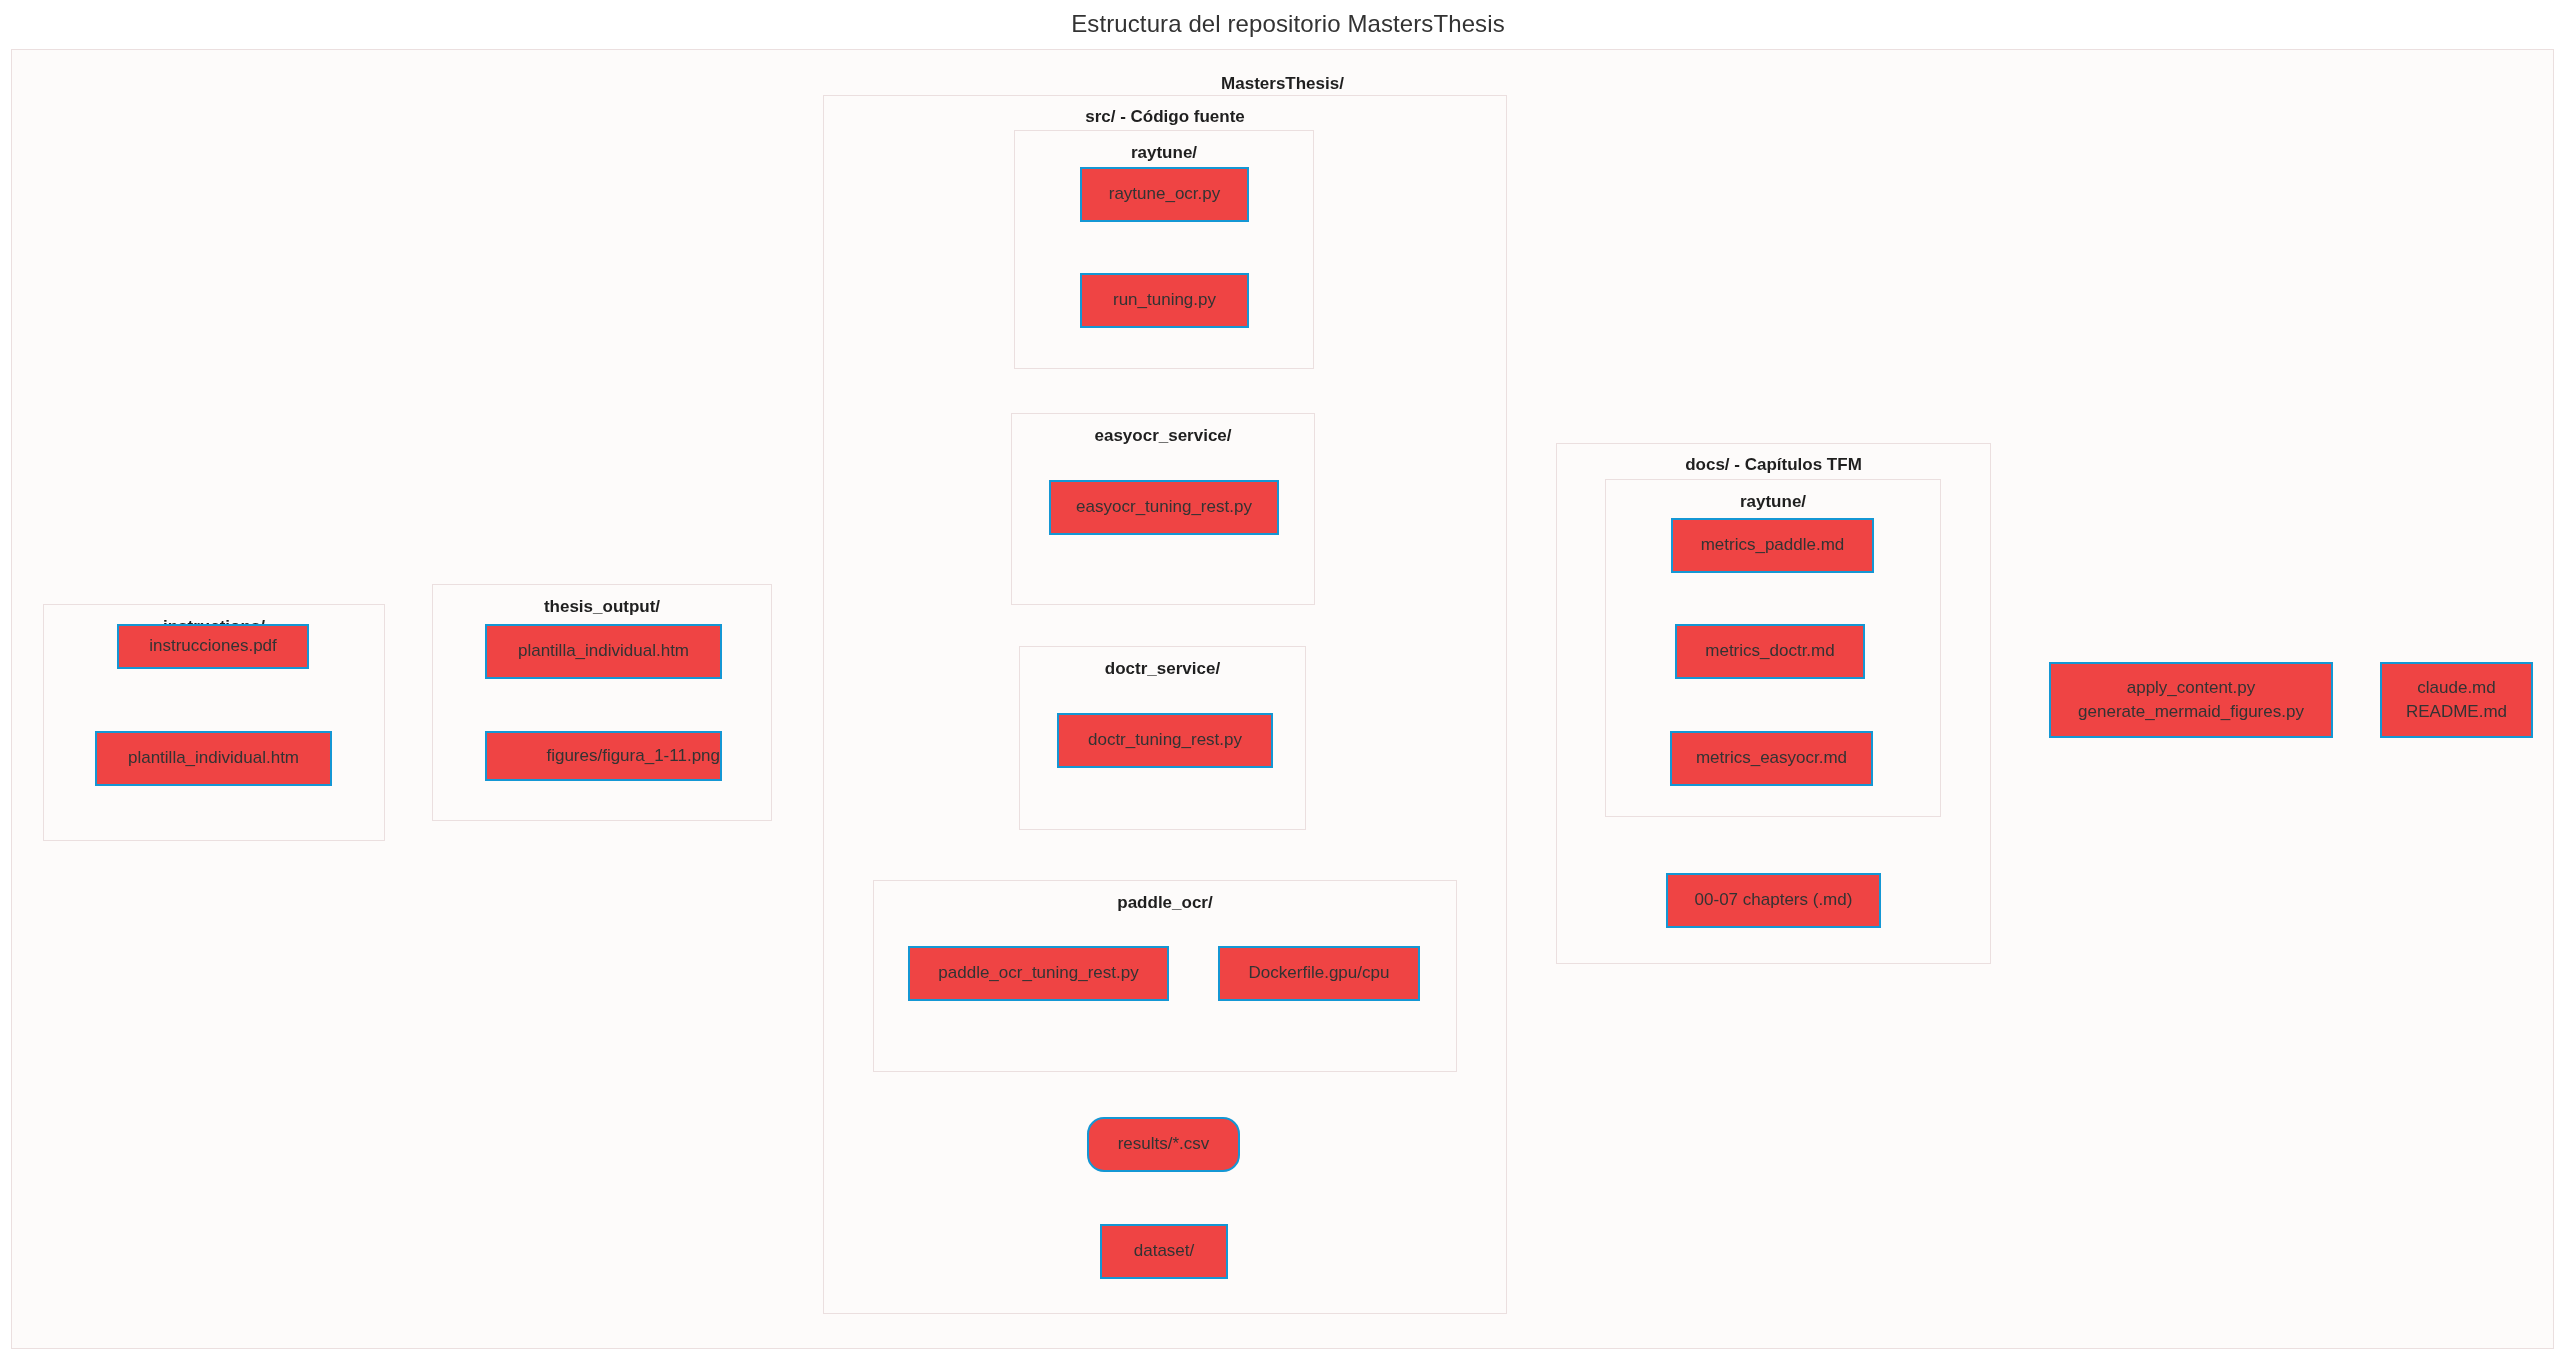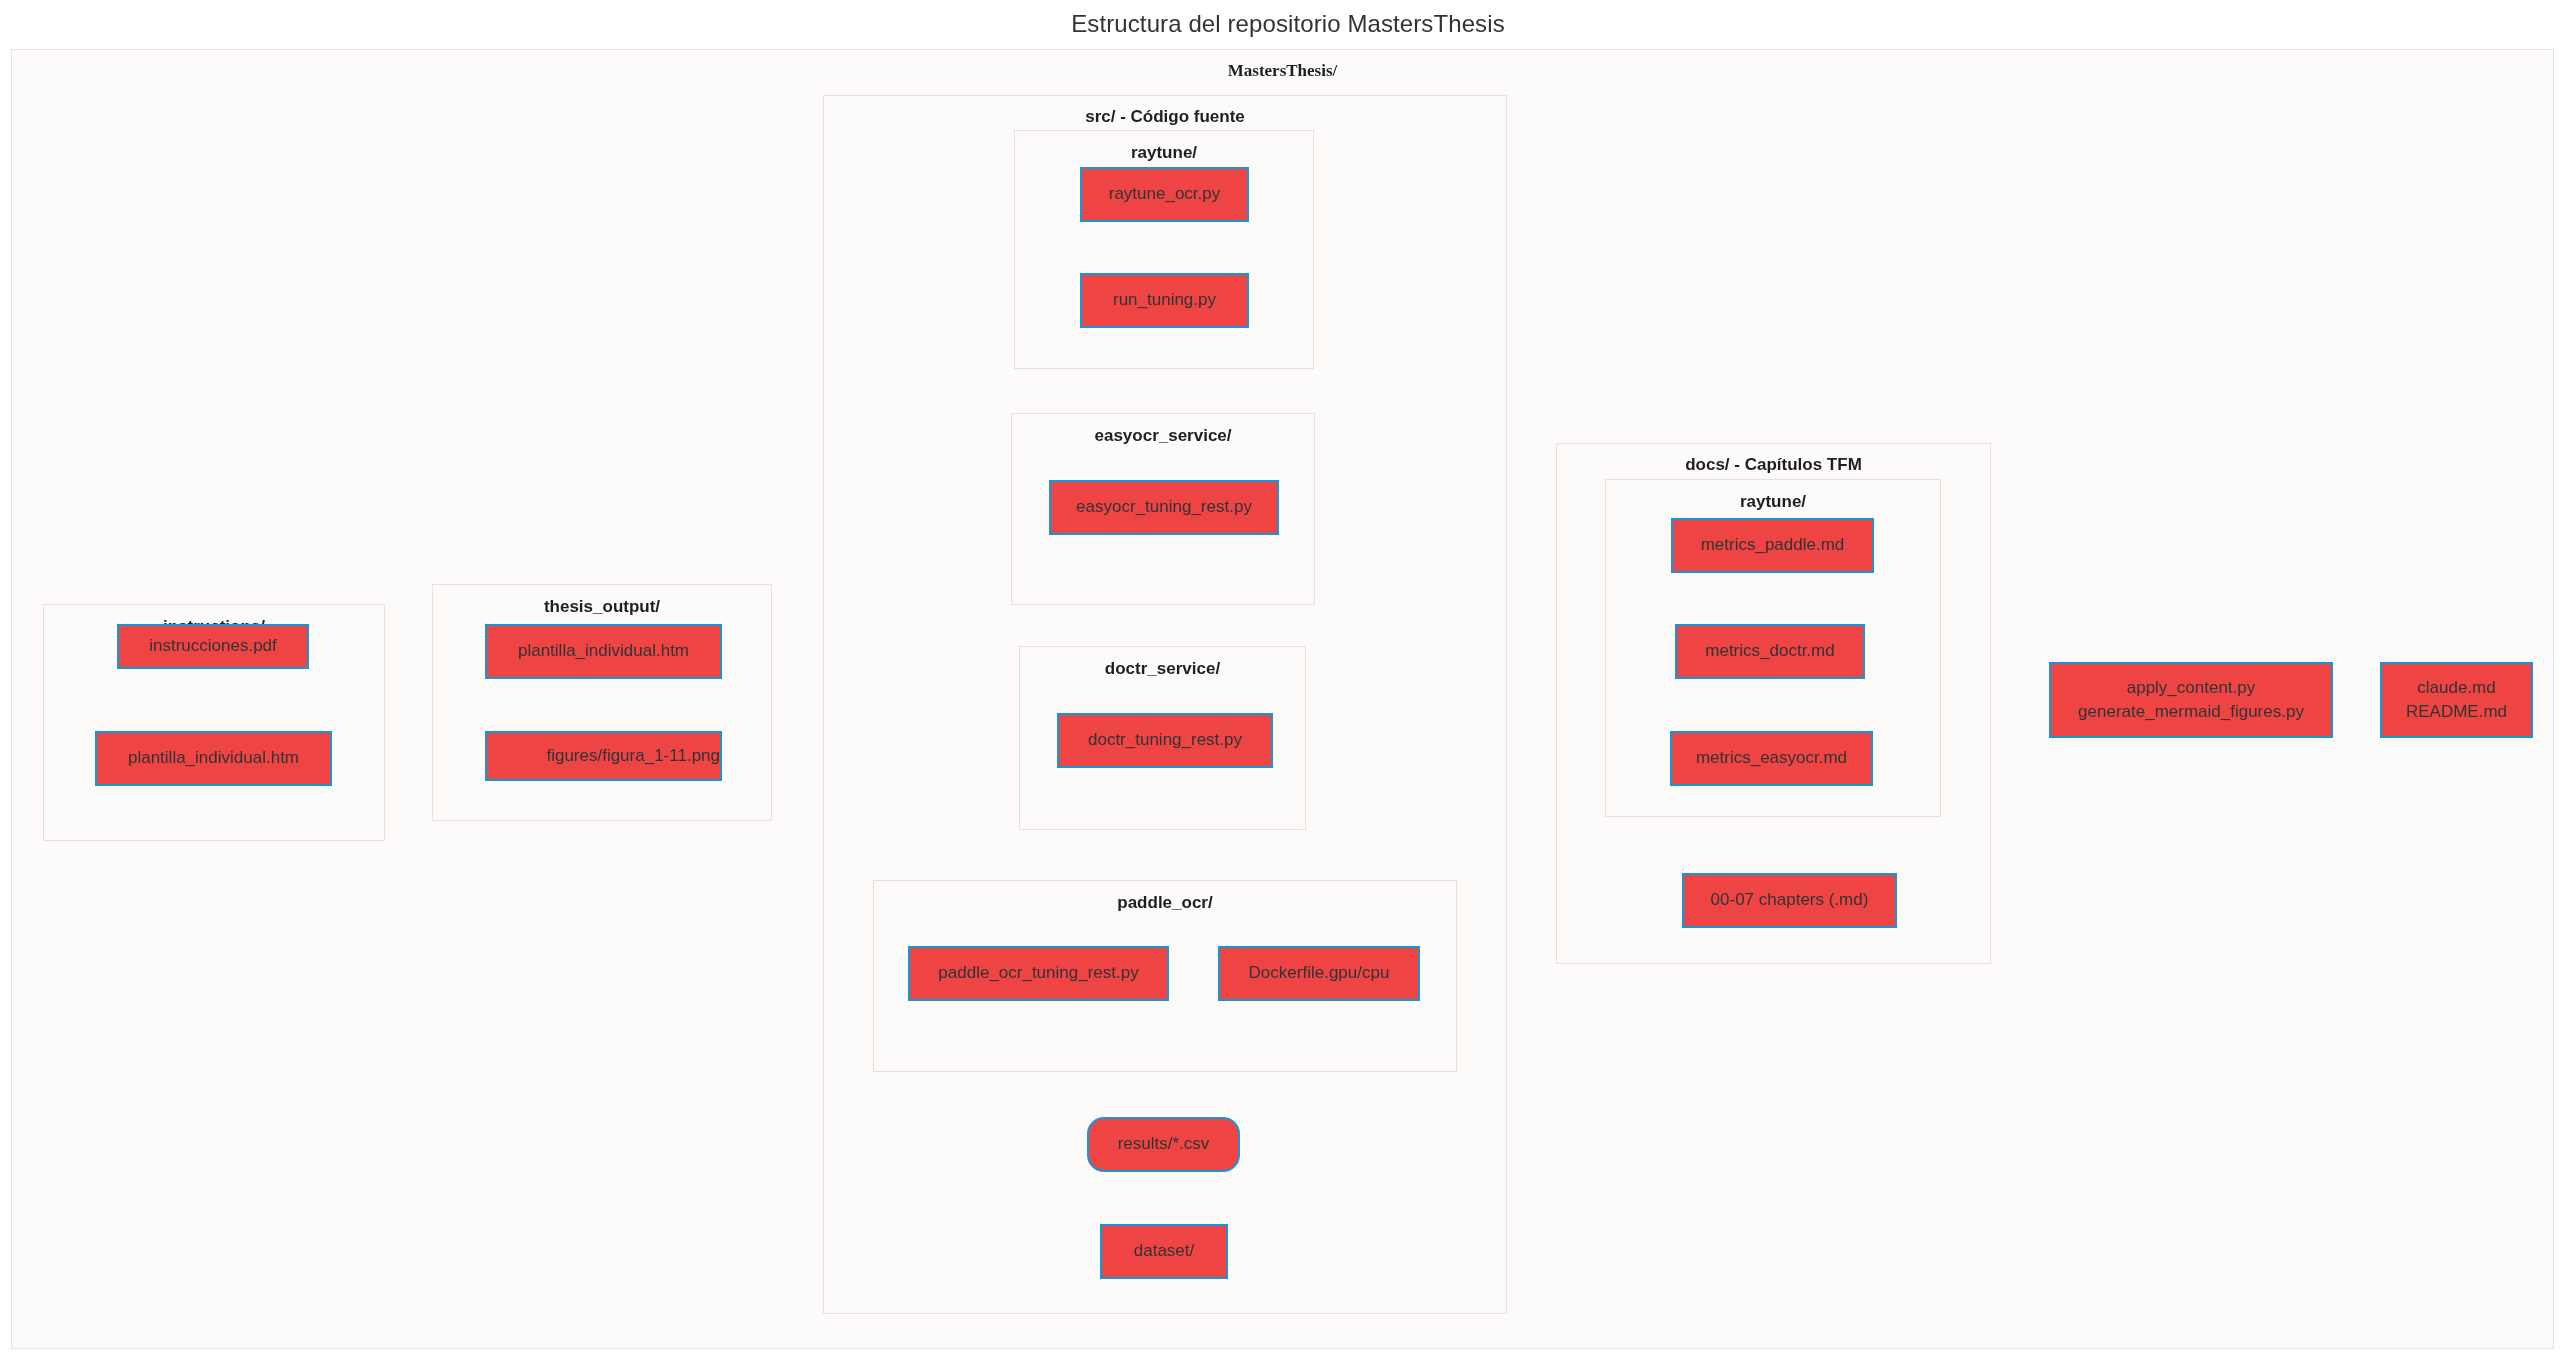--- a/index.html
+++ b/index.html
@@ -65,21 +65,21 @@
     white-space: nowrap;
   }
   .node .line { display: block; }
 </style>
 </head>
 <body>
 
 <div id="diagram-title">Estructura del repositorio MastersThesis</div>
 
 <div class="cluster" id="cluster-root" style="left:11px; top:49px; width:2543px; height:1300px;">
-  <div class="cluster-label" style="top:11px;font-family:Liberation Serif, serif;">MastersThesis/</div>
+  <div class="cluster-label" style="top:24px;">MastersThesis/</div>
 </div>
 
 <div class="cluster" id="cluster-src" style="left:823px; top:95px; width:684px; height:1219px;">
   <div class="cluster-label" style="top:11px;">src/ - Código fuente</div>
 </div>
 
 <div class="cluster" id="cluster-raytune" style="left:1014px; top:130px; width:300px; height:239px;">
   <div class="cluster-label" style="top:12px;text-align:center;">raytune/</div>
 </div>
 
@@ -140,21 +140,21 @@
 </div>
 
 <div class="node" style="left:1675px; top:624px; width:190px; height:55px;">
   <span class="line">metrics_doctr.md</span>
 </div>
 
 <div class="node" style="left:1670px; top:731px; width:203px; height:55px;">
   <span class="line">metrics_easyocr.md</span>
 </div>
 
-<div class="node" style="left:1666px; top:873px; width:215px; height:55px;margin-left:16px;">
+<div class="node" style="left:1666px; top:873px; width:215px; height:55px;">
   <span class="line">00-07 chapters (.md)</span>
 </div>
 
 <div class="cluster" id="cluster-instructions" style="left:43px; top:584px; width:342px; height:237px;margin-top:20px;">
   <div class="cluster-label" style="top:12px;">instructions/</div>
 </div>
 
 <div class="node" style="left:117px; top:624px; width:192px; height:45px;">
   <span class="line">instrucciones.pdf</span>
 </div>

